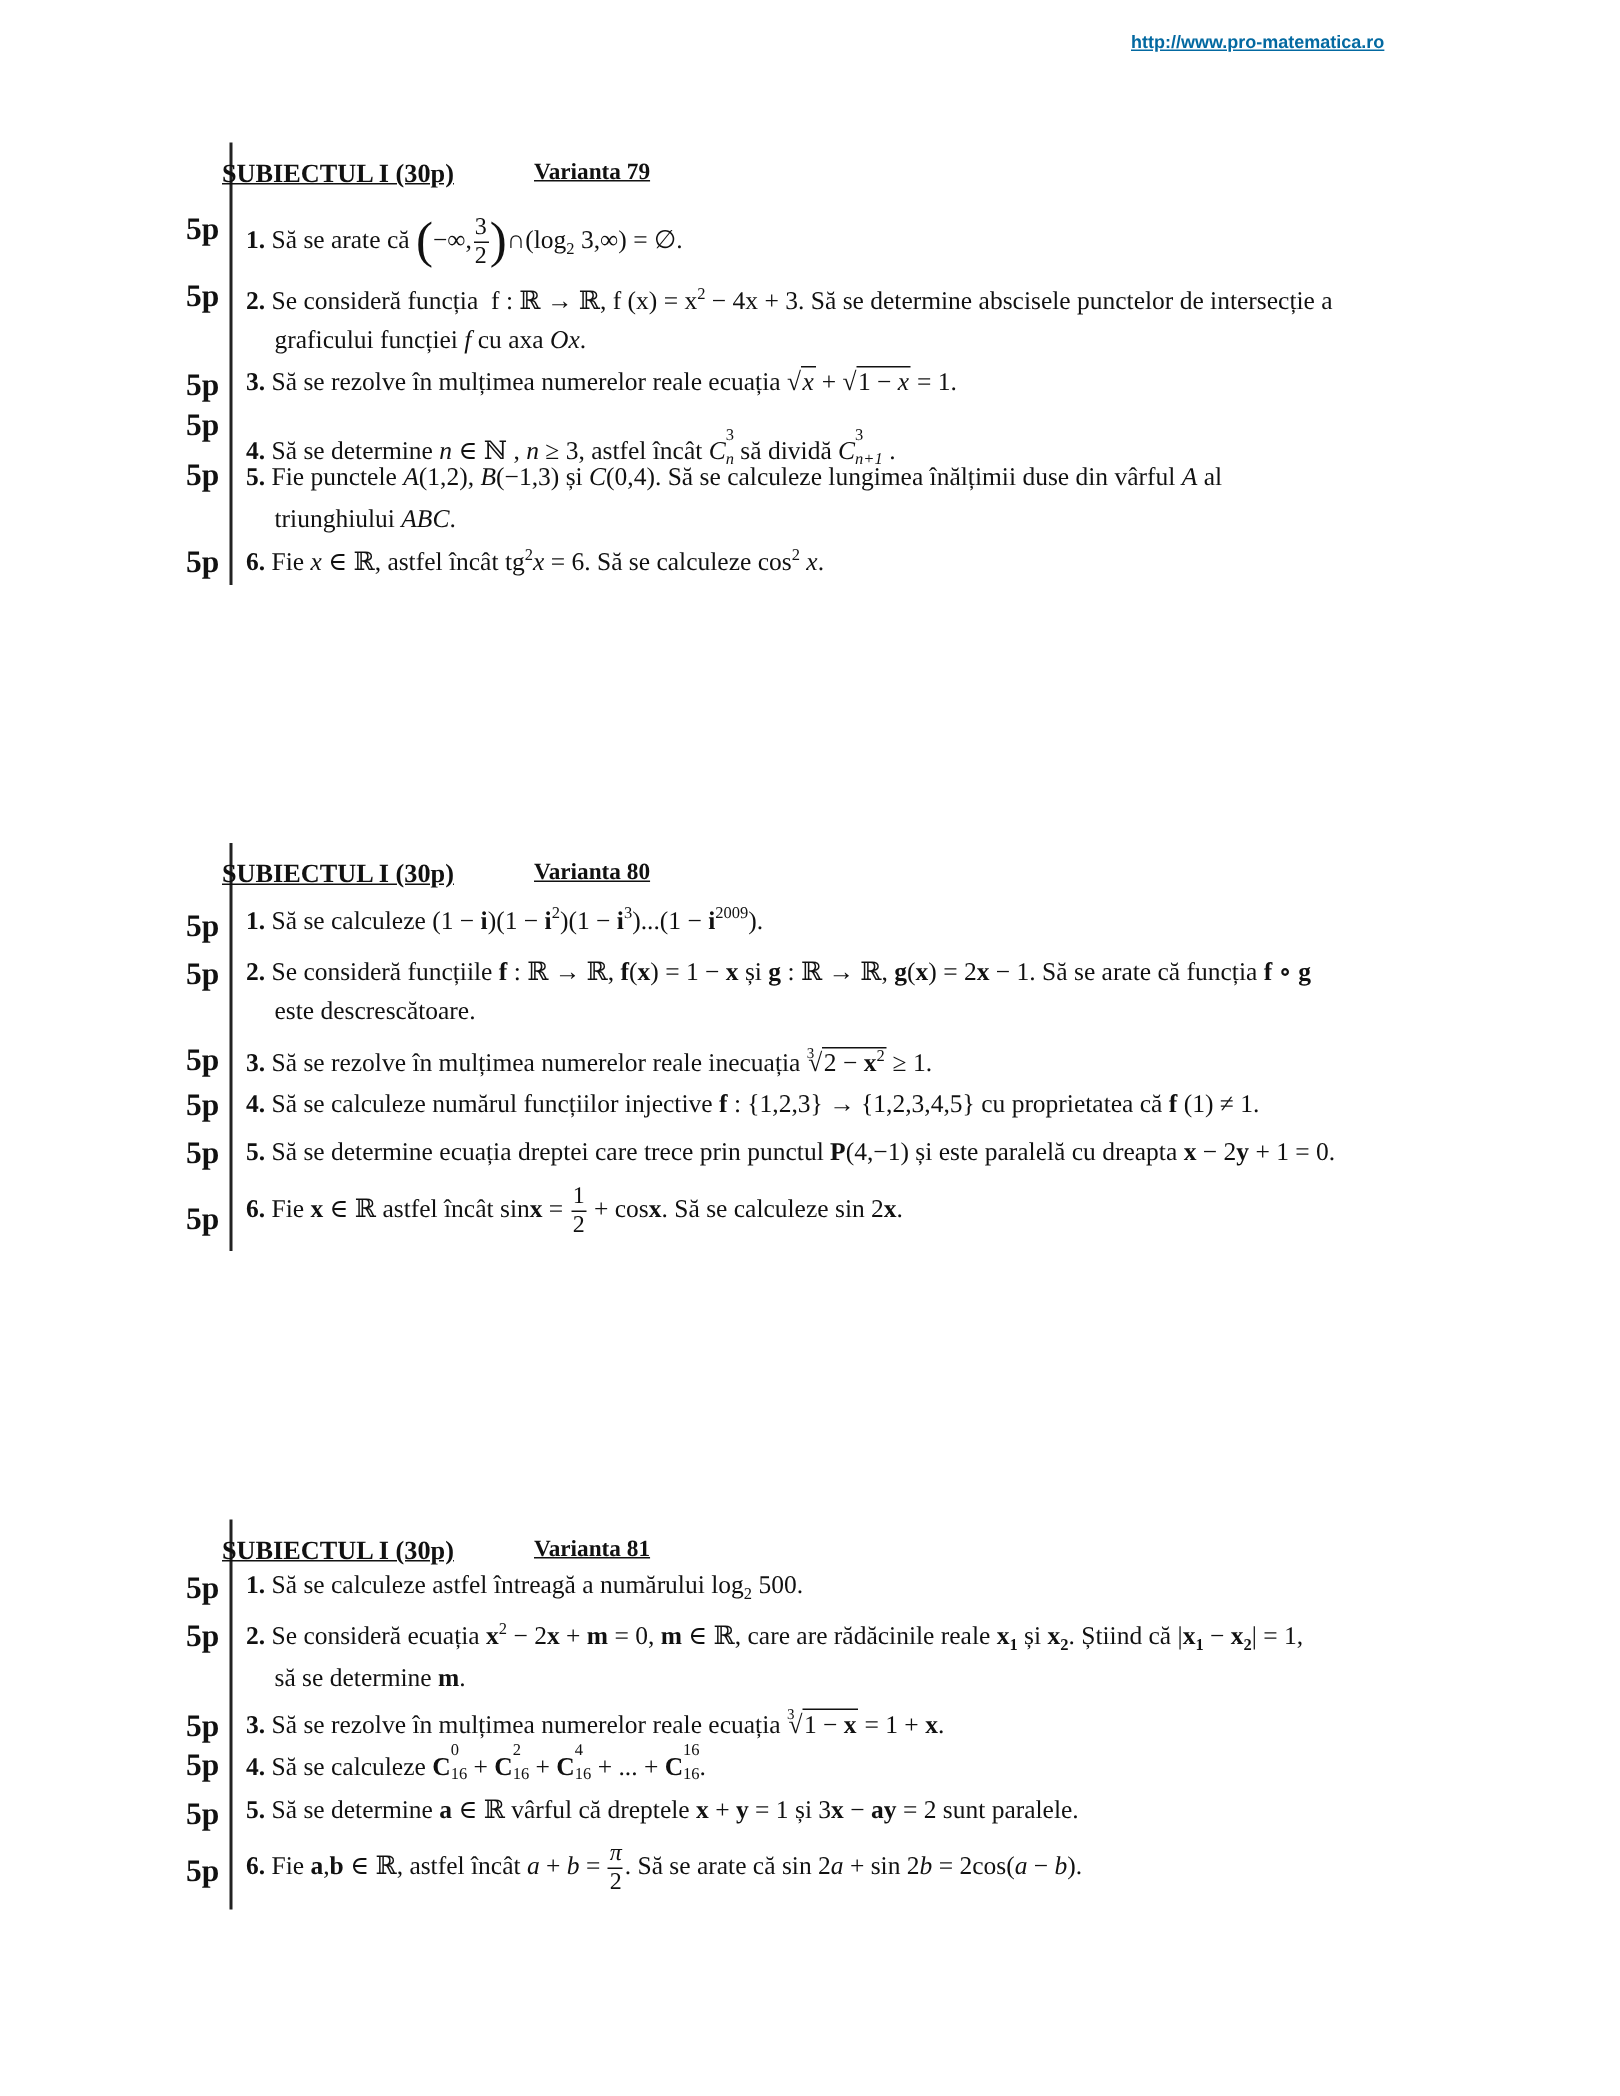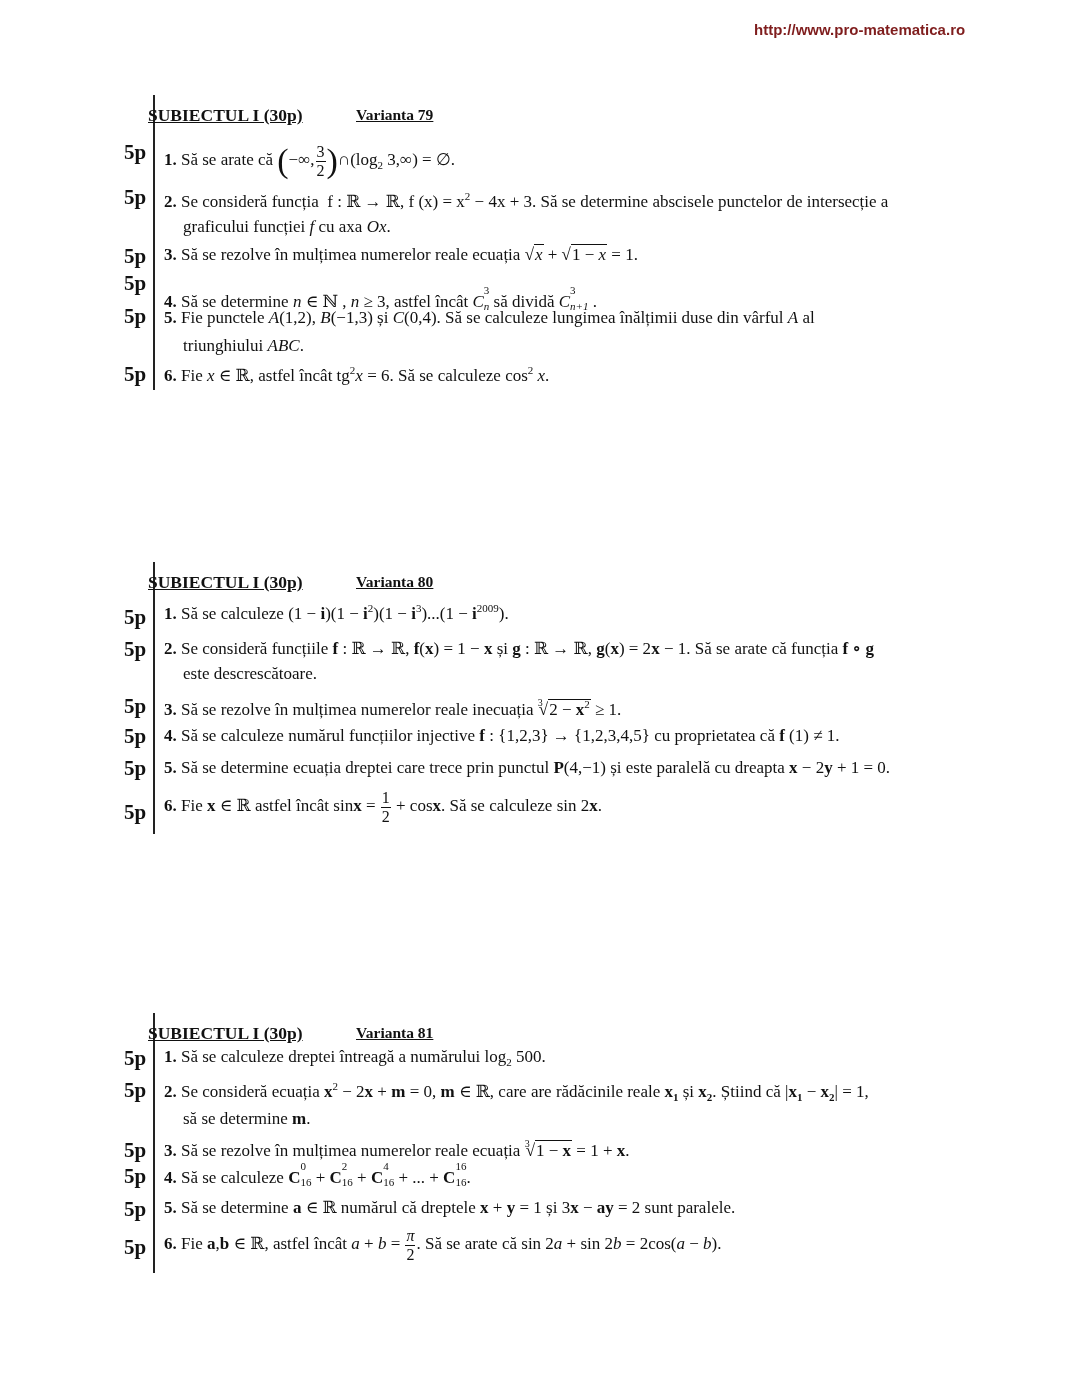--- a/index.html
+++ b/index.html
@@ -4,21 +4,22 @@
 <style>
   html, body { margin: 0; padding: 0; background: #ffffff; }
   body {
     width: 1080px; height: 1397px; position: relative; overflow: hidden;
     font-family: "Liberation Serif", "DejaVu Serif", serif;
     color: #111111; font-size: 17px;
   }
   .url {
     position: absolute; left: 754px; top: 21px;
     font-family: "Liberation Sans", "DejaVu Sans", sans-serif;
-    font-weight: bold; font-size: 15px; color: #7f1d1d;
+    font-weight: bold; font-size: 12px; color: #0369a1;
+    text-decoration: underline;
   }
   .vline { position: absolute; left: 153px; width: 1.5px; background: #222; }
   .variant {
     position: absolute; left: 356px; font-weight: bold; font-size: 15.5px;
     text-decoration: underline;
     margin-top: 10px;
   }
   .subject {
     position: absolute; left: 148px; font-weight: bold; font-size: 17.5px; text-decoration: underline;
   }
@@ -202,21 +203,21 @@
 
 <div>
   <div class="vline" style="top:1013px;height:260px;"></div>
   <div class="variant" style="top:1014px;text-align:right;">Varianta 81</div>
   <div class="subject" style="top:1023px;">SUBIECTUL I (30p)</div>
 
   <div>
     <span class="pts" style="top:1046px;">5p</span>
     <span class="txt" style="top:1047px;">
       <span class="num">1.</span>
-      <span>Să se calculeze dreptei întreagă a numărului</span>
+      <span>Să se calculeze astfel întreagă a numărului</span>
       <span class="m">log<sub>2</sub> 500.</span>
     </span>
   </div>
 
   <div>
     <span class="pts" style="top:1078px;">5p</span>
     <span class="txt" style="top:1081px;">
       <span class="num">2.</span>
       <span>Se consideră ecuația</span>
       <span class="m"><span class="b">x</span><sup>2</sup> − 2<span class="b">x</span> + <span class="b">m</span> = 0, <span class="b">m</span> ∈ ℝ,</span>
@@ -248,21 +249,21 @@
       <span class="m"><span class="b">C</span><span class="ss"><span class="up">0</span><span class="dn">16</span></span> + <span class="b">C</span><span class="ss"><span class="up">2</span><span class="dn">16</span></span> + <span class="b">C</span><span class="ss"><span class="up">4</span><span class="dn">16</span></span> + ... + <span class="b">C</span><span class="ss"><span class="up">16</span><span class="dn">16</span></span>.</span>
     </span>
   </div>
 
   <div>
     <span class="pts" style="top:1197px;">5p</span>
     <span class="txt" style="top:1197px;">
       <span class="num">5.</span>
       <span>Să se determine</span>
       <span class="m"><span class="b">a</span> ∈ ℝ</span>
-      <span>numărul că dreptele</span>
+      <span>vârful că dreptele</span>
       <span class="m"><span class="b">x</span> + <span class="b">y</span> = 1</span>
       <span>și</span>
       <span class="m">3<span class="b">x</span> − <span class="b">ay</span> = 2</span>
       <span>sunt paralele.</span>
     </span>
   </div>
 
   <div>
     <span class="pts" style="top:1235px;">5p</span>
     <span class="txt" style="top:1227px;">

